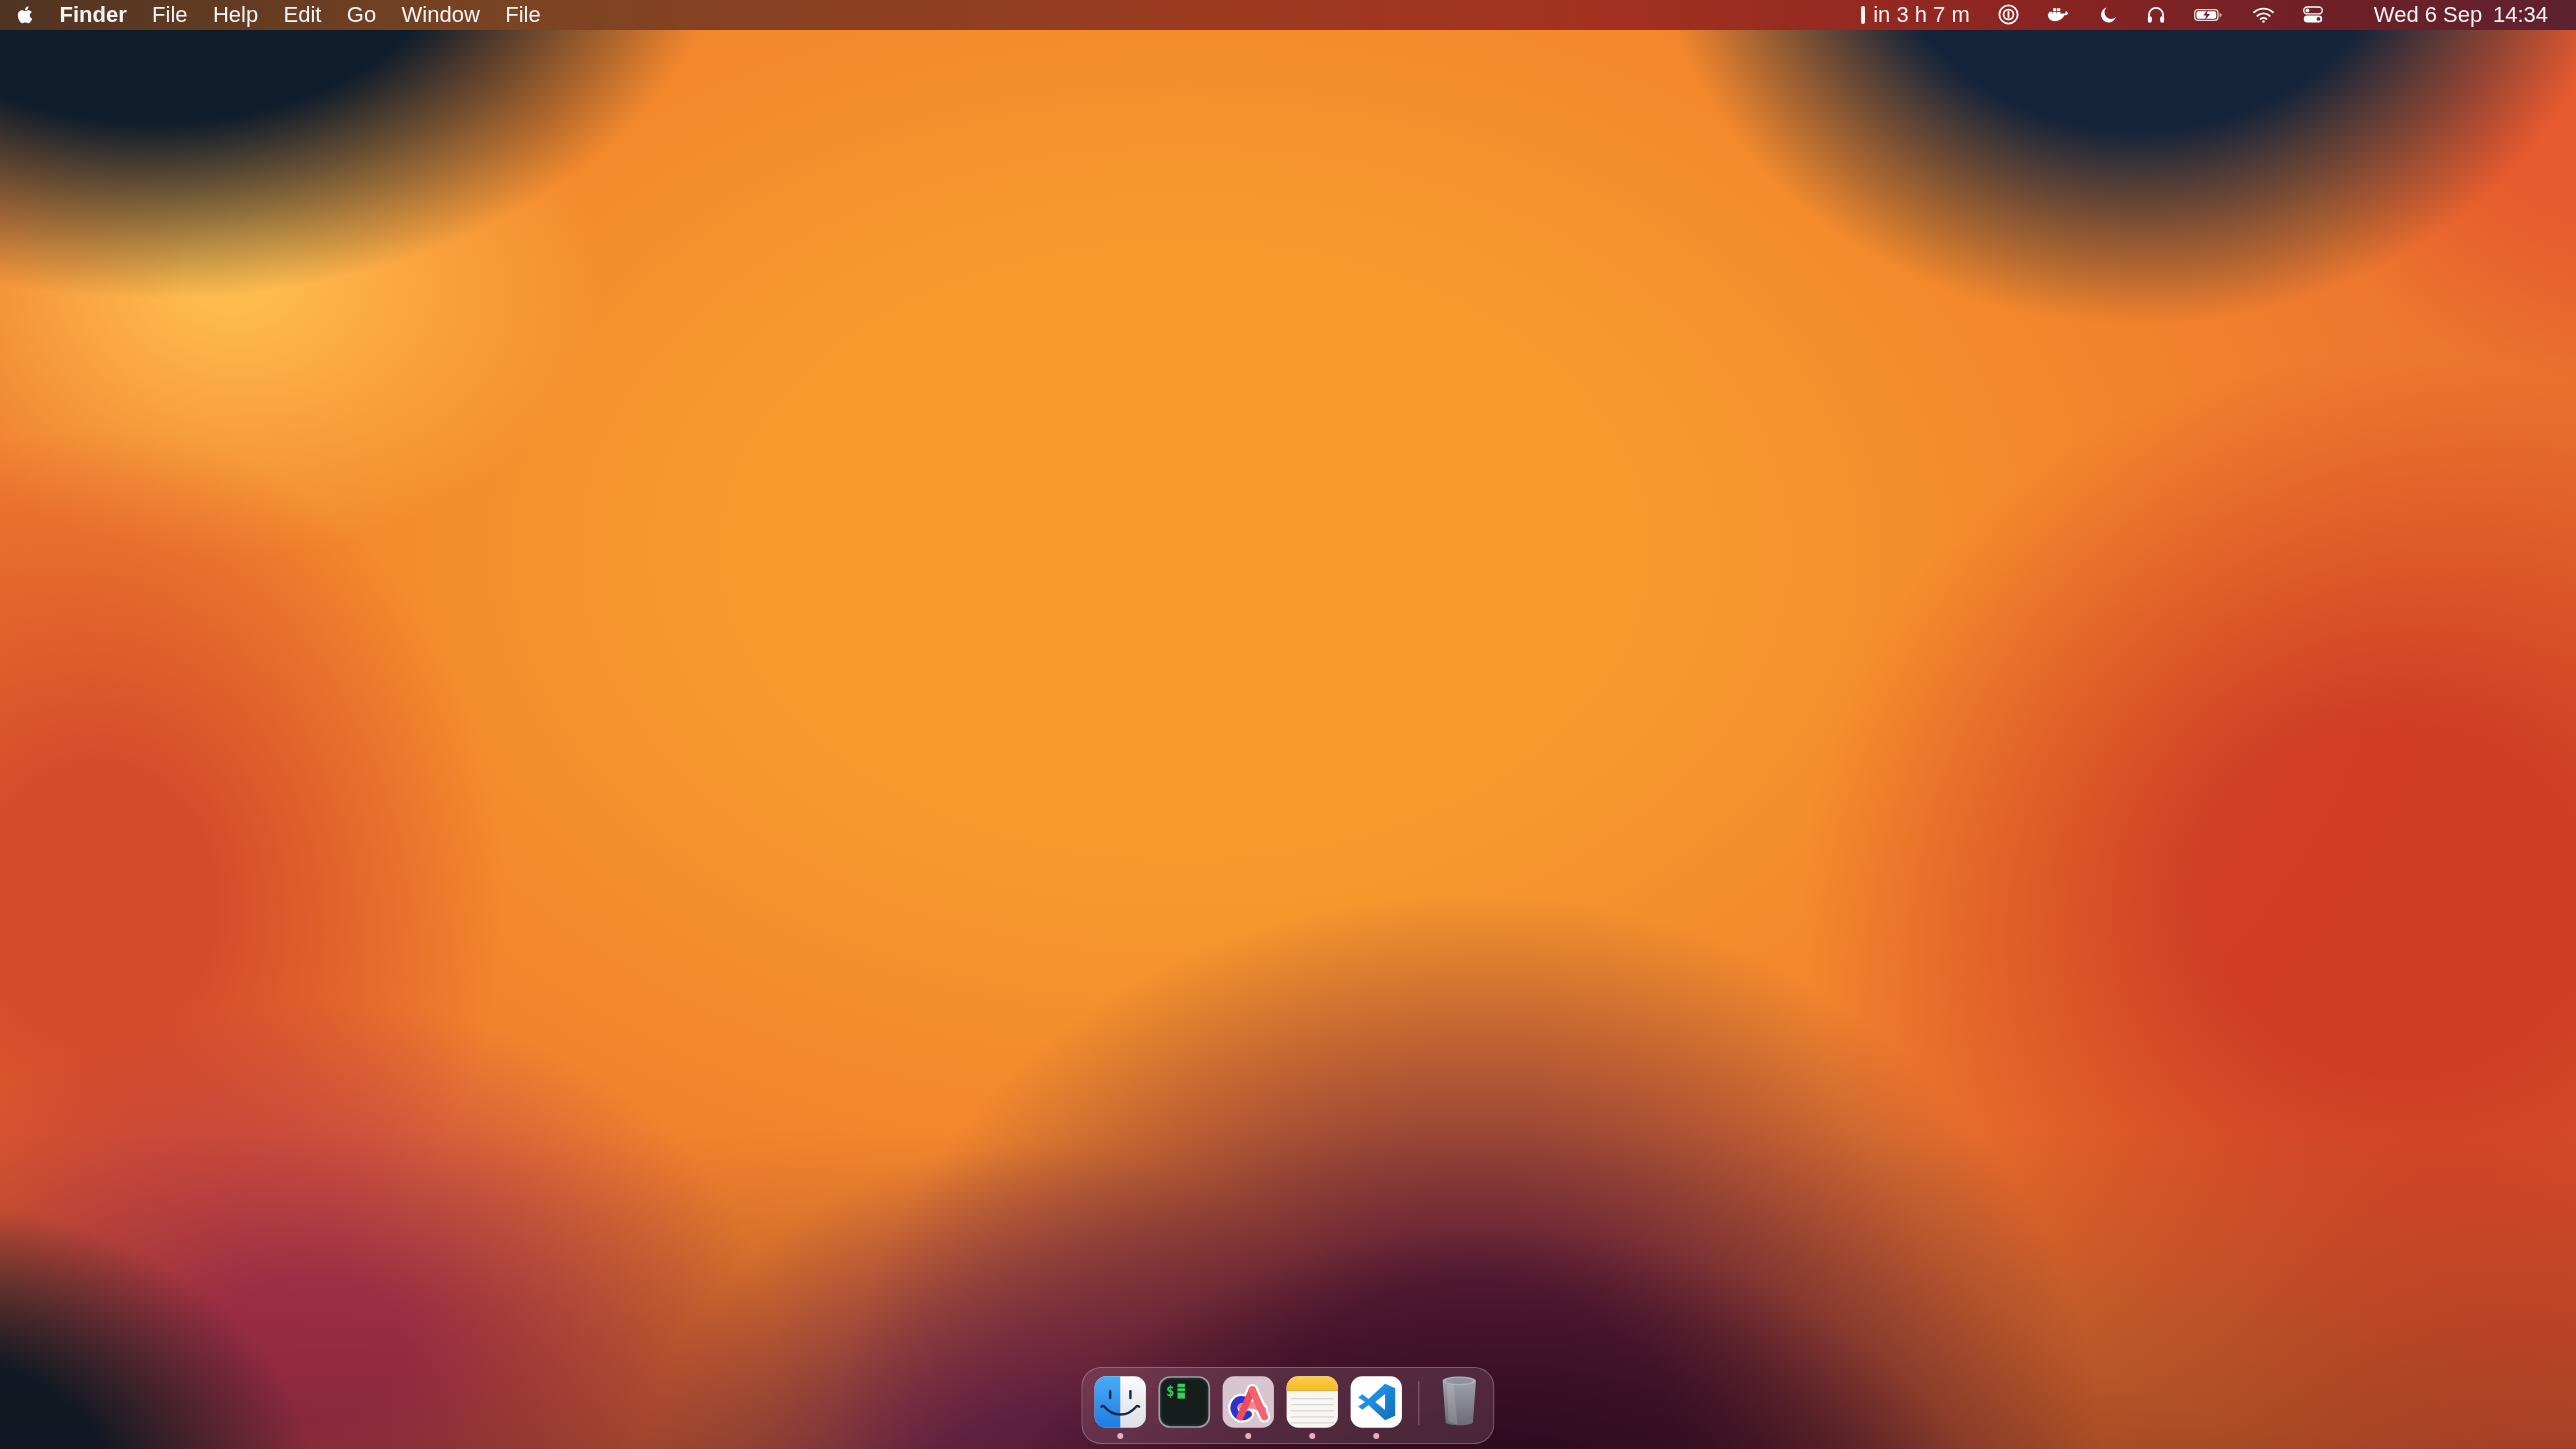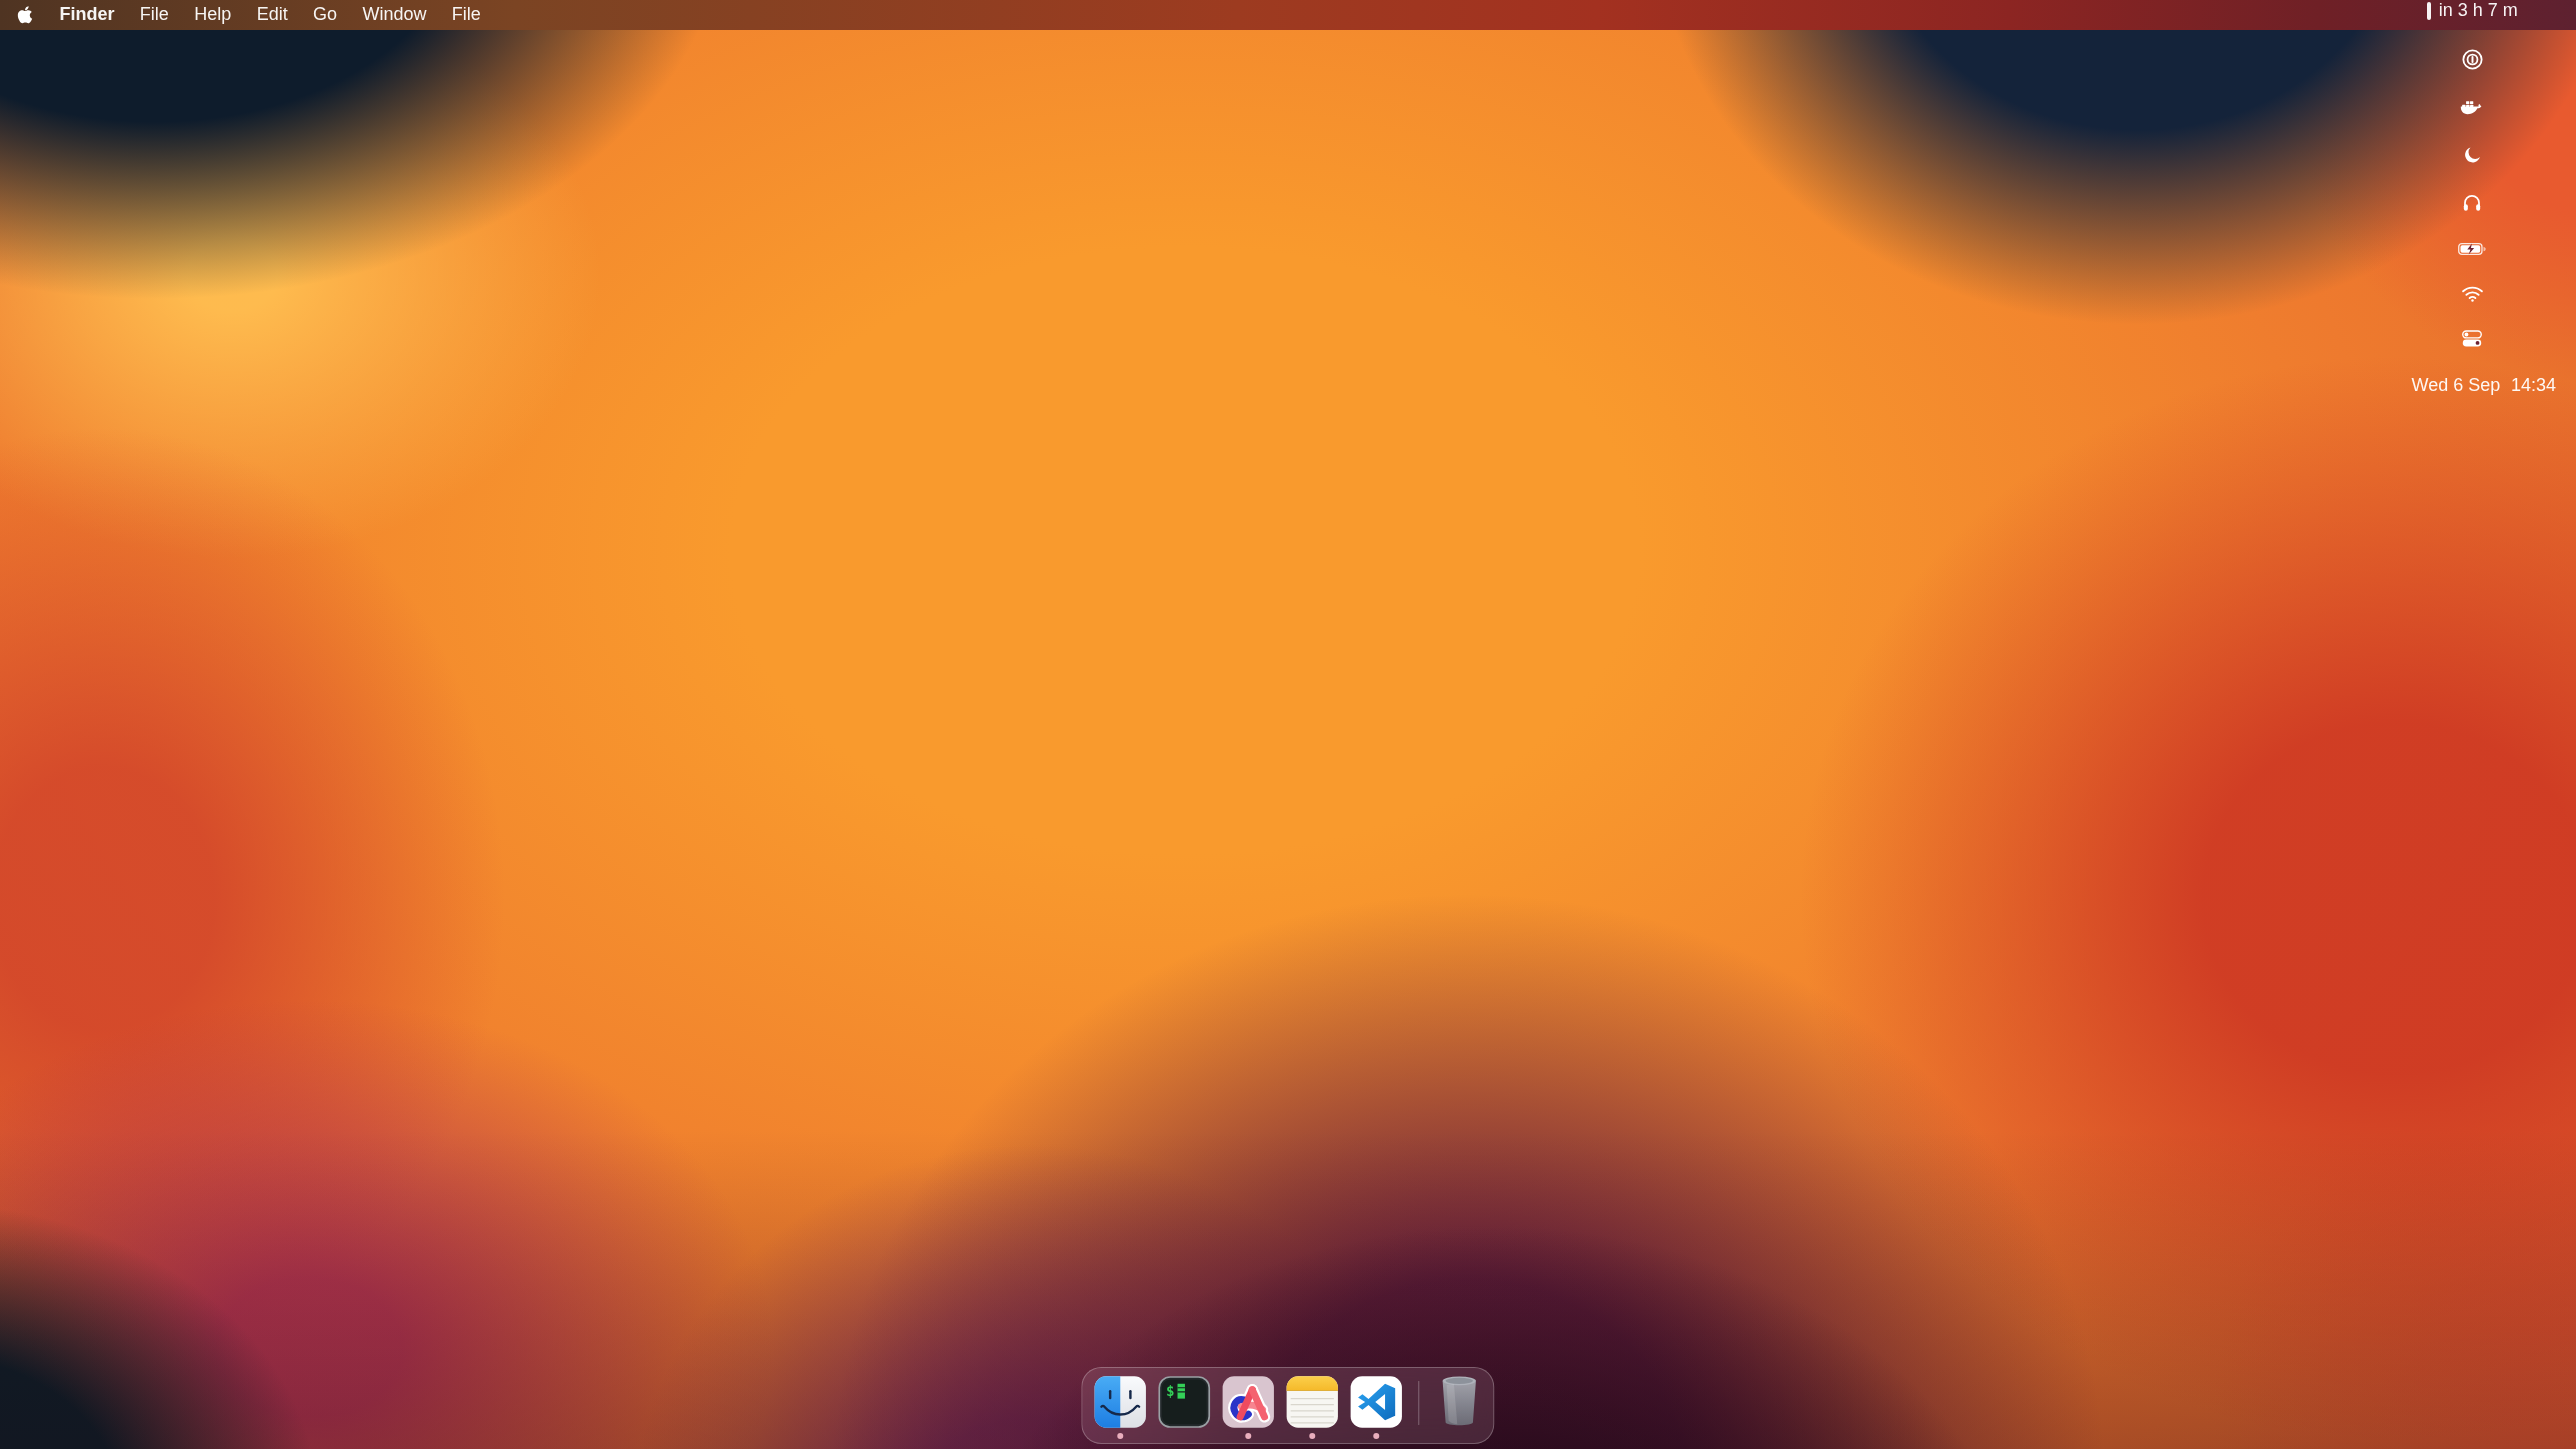--- a/index.html
+++ b/index.html
@@ -32,29 +32,29 @@
     background:linear-gradient(to top, rgba(30,8,22,0.30), rgba(30,8,22,0) 22%);
   }
 
   
   .menubar {
     position:absolute; top:0; left:0; right:0; height:29.5px;
     display:flex; align-items:center; justify-content:space-between;
     background:linear-gradient(90deg,#4f3422 0%, #7b4423 20%, #9d3b20 48%,
                #a33120 62%, #8c2522 78%, #6f2026 90%, #5e2130 100%);
     color:rgba(255,255,255,0.95);
-    font-size:18px; z-index:10;
+    font-size:22px; z-index:10;
   }
   .menubar-left { display:flex; align-items:center; height:100%; padding-left:17.4px; }
   .apple-menu { display:flex; align-items:center; height:100%; padding:0 13.4px 0 0; }
   .apple-menu svg { width:16px; height:19.5px; display:block; }
   .menu-item { height:100%; display:flex; align-items:center; padding:0 12.7px; white-space:nowrap; }
   .menu-item.app-name { font-weight:700; padding:0 12.7px; }
 
-  .menubar-right { display:flex; align-items:center; height:100%; padding-right:20px; gap:28px;flex-direction:column; }
+  .menubar-right { display:flex; align-items:center; height:100%; padding-right:28px; gap:28px; }
   .status-item { display:flex; align-items:center; height:100%; }
   .status-item svg { display:block; }
   .timer-group { display:flex; align-items:center; gap:8px; }
   .timer-bar { width:4px; height:18px; border-radius:2px; background:rgba(255,255,255,0.95); }
   .clock { display:flex; align-items:center; gap:10.7px; white-space:nowrap;margin-left:23px; }
 
   
   .dock-wrap {
     position:absolute; bottom:5.4px; left:50%; transform:translateX(-50%);
     z-index:10;

